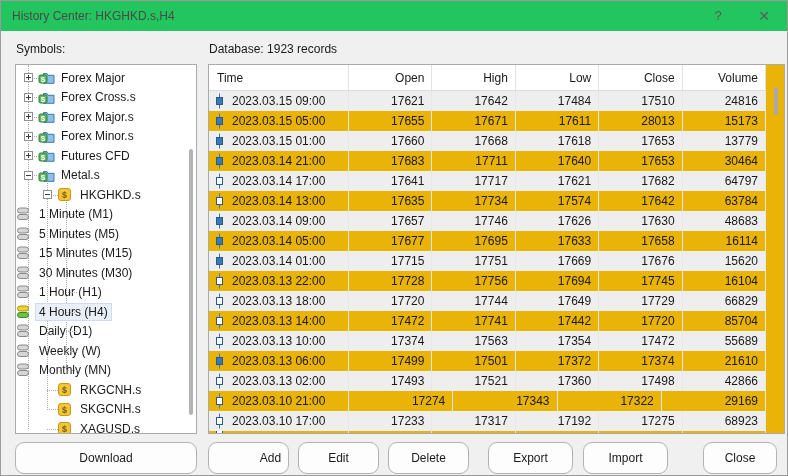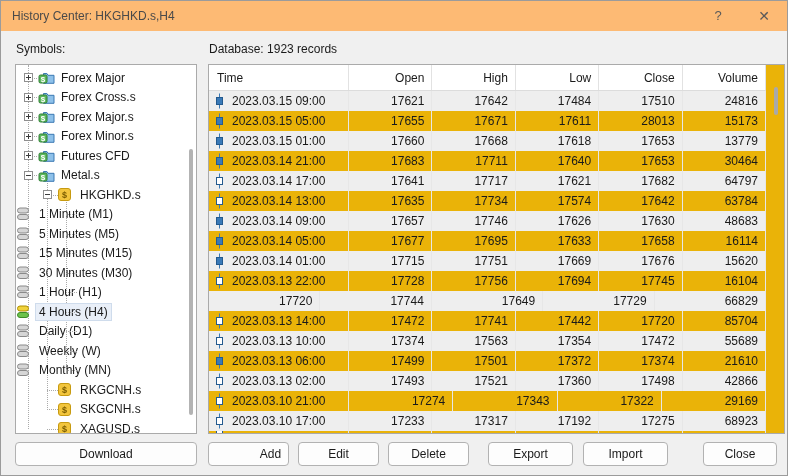--- a/index.html
+++ b/index.html
@@ -1,19 +1,19 @@
 <!DOCTYPE html>
 <html style="--stripe: #eeeeee; --sel-bg: #e9eff8; --sel-border: #cfdcec;"><head>
 <meta charset="utf-8">
 <style>
   * { margin:0; padding:0; box-sizing:border-box; }
   html,body { background:#d8d8d8; font-family:"Liberation Sans", sans-serif; }
   .dialog{ position:relative; width:788px; height:476px; background:#f0f0f0;
            border:1px solid #9b9b9b; overflow:hidden; font-size:12px; color:#1a1a1a; }
-  .titlebar{ position:absolute; left:0; top:0; width:100%; height:30px; background:#fdba74; }
+  .titlebar{ position:absolute; left:0; top:0; width:100%; height:30px; background:#22c55e; }
   .title-text{ position:absolute; left:11px; top:8px; font-size:12px; color:#4a4a4a; }
   .tb-btn{ position:absolute; top:5px; width:22px; height:20px; text-align:center;
            line-height:20px; color:#5a5a5a; font-size:13px; cursor:default; }
   .tb-help{ right:58px; }
   .tb-close{ right:12px; font-size:14px; }
   .panel-label{ position:absolute; top:41px; font-size:12px; color:#1a1a1a; }
   .lbl-symbols{ left:15px; }
   .lbl-database{ left:208px; }
 
   
@@ -55,22 +55,22 @@
   .tcell{ display:flex; align-items:center; border-right:1px solid #e7e7e7;
           overflow:hidden; white-space:nowrap; }
   .tcell.c0{ width:140px; flex:0 0 140px; padding-left:5px; }
   .tcell:not(.c0){ flex:1; justify-content:flex-end; padding-right:7px; }
   .candle{ display:inline-flex; width:15px; flex:0 0 15px; margin-right:3px; }
   .trow.partial{ height:4px; overflow:hidden; }
   .table-thumb{ position:absolute; right:6px; top:22px; height:28px; width:4px;
                 border-radius:2px; background:#a9a9a9; }
 
   
-  .btn{ position:absolute; top:441px; height:24px; background:#fdfdfd;
-        border:1px solid #b2b2b2; border-radius:4px; font-size:12px; color:#1a1a1a;
+  .btn{ position:absolute; top:441px; height:32px; background:#fdfdfd;
+        border:1px solid #b2b2b2; border-radius:9px; font-size:12px; color:#1a1a1a;
         text-align:center; line-height:22px; cursor:default; }
   .btn-download{ left:14px;  width:182px; }
   .btn-add{     left:207px; width:81px;padding-left:44px; }
   .btn-edit{    left:297px; width:81px; }
   .btn-delete{  left:387px; width:81px; }
   .btn-export{  left:487px; width:85px; }
   .btn-import{  left:582px; width:85px; }
   .btn-close{   left:702px; width:74px; }
 </style>
 </head>
@@ -464,20 +464,29 @@
               </span>
               <span>2023.03.13 22:00</span>
             </div>
             <div class="tcell c1">17728</div>
             <div class="tcell c2">17756</div>
             <div class="tcell c3">17694</div>
             <div class="tcell c4">17745</div>
             <div class="tcell c5">16104</div>
           </div>
           <div class="trow odd">
+            <div class="tcell c0">
+              <span class="candle">
+                <svg width="11" height="16" viewBox="0 0 11 16">
+    <line x1="5.5" y1="0.5" x2="5.5" y2="15.5" stroke="#3a7ab8" stroke-width="1"></line>
+    <rect x="2.5" y="4.5" width="6" height="7" fill="#ffffff" stroke="#245a8e"></rect>
+  </svg>
+              </span>
+              <span>2023.03.13 18:00</span>
+            </div>
             <div class="tcell c1">17720</div>
             <div class="tcell c2">17744</div>
             <div class="tcell c3">17649</div>
             <div class="tcell c4">17729</div>
             <div class="tcell c5">66829</div>
           </div>
           <div class="trow even">
             <div class="tcell c0">
               <span class="candle">
                 <svg width="11" height="16" viewBox="0 0 11 16">

